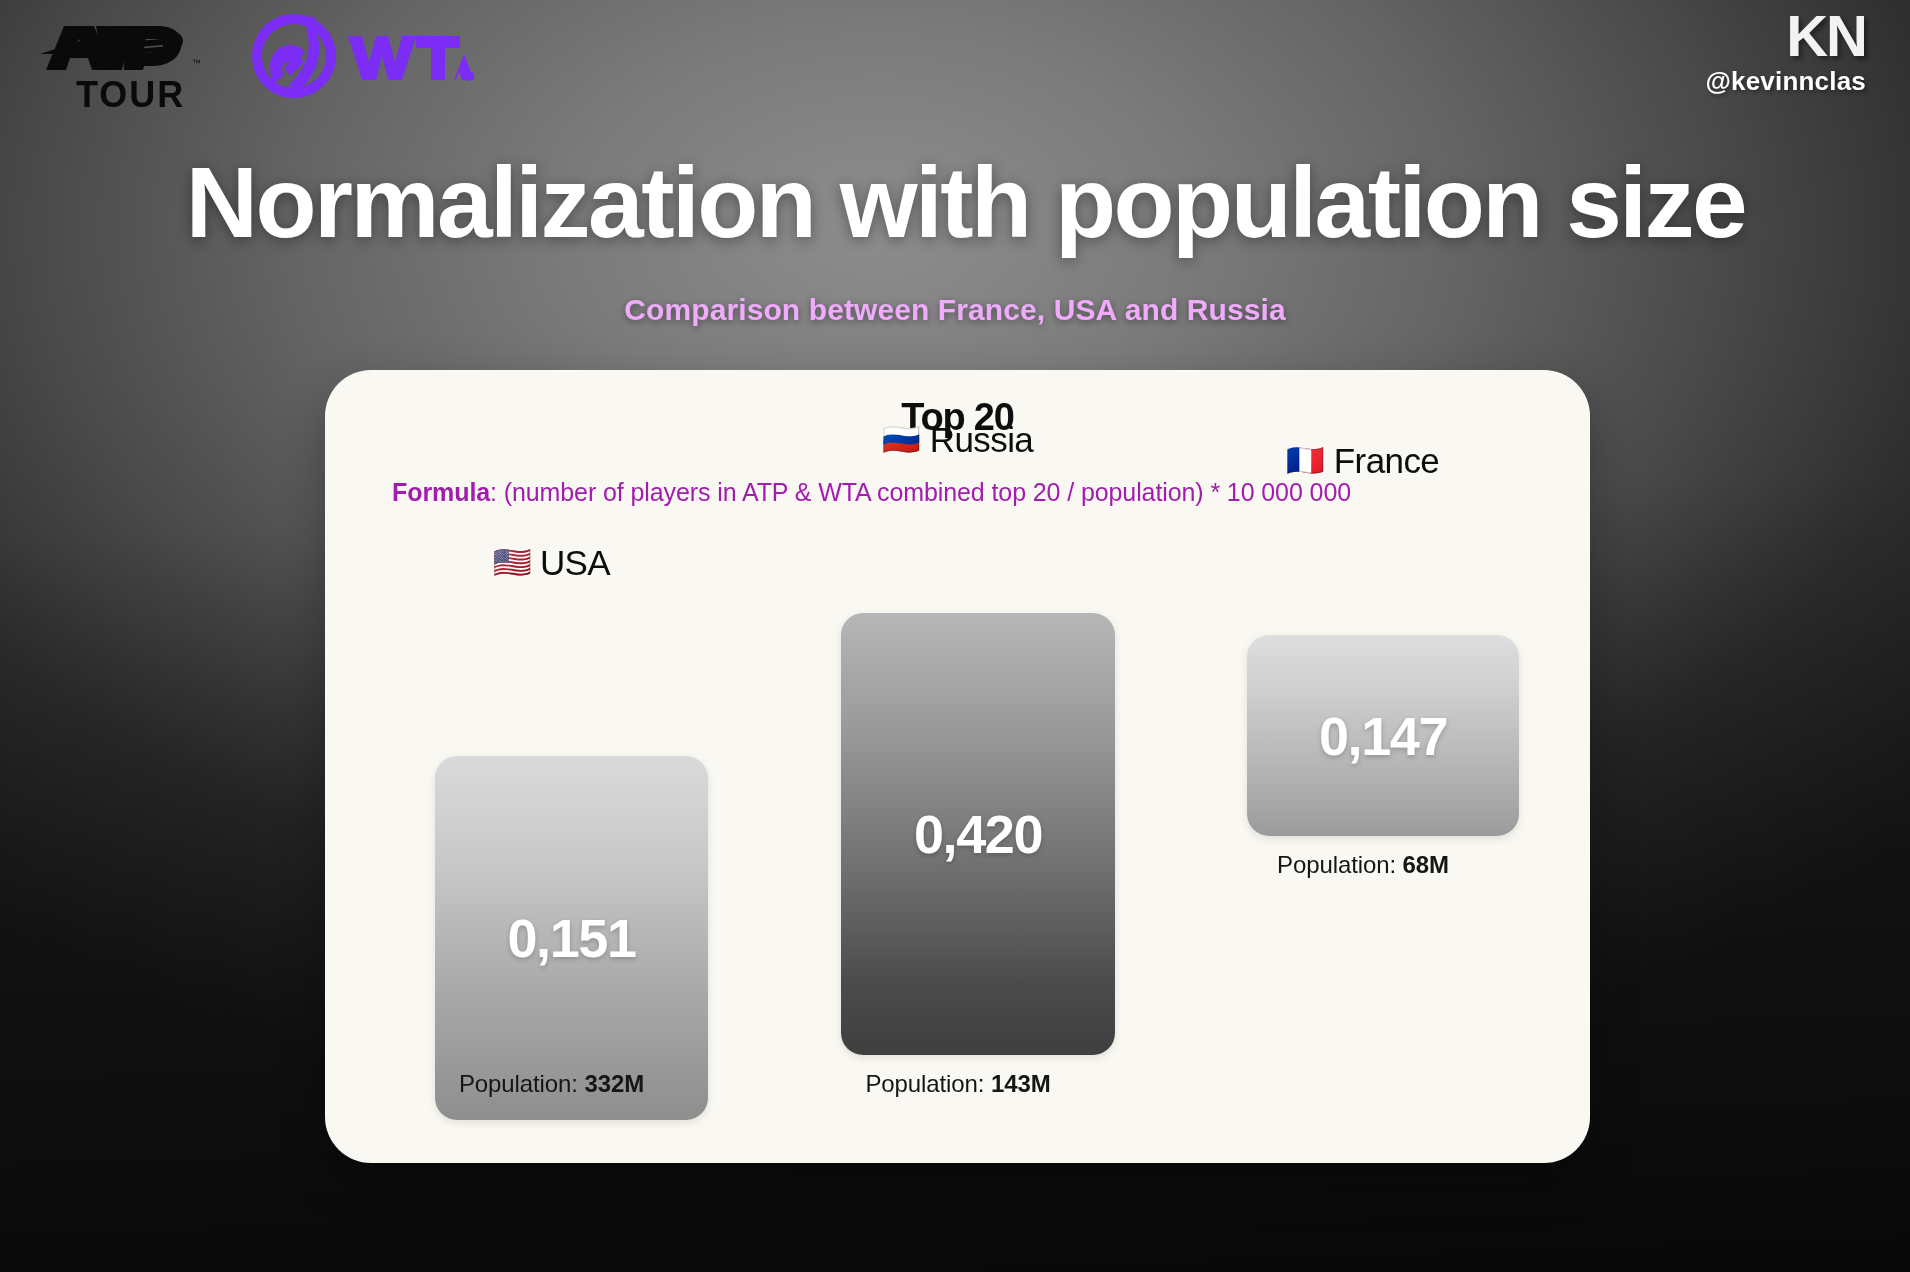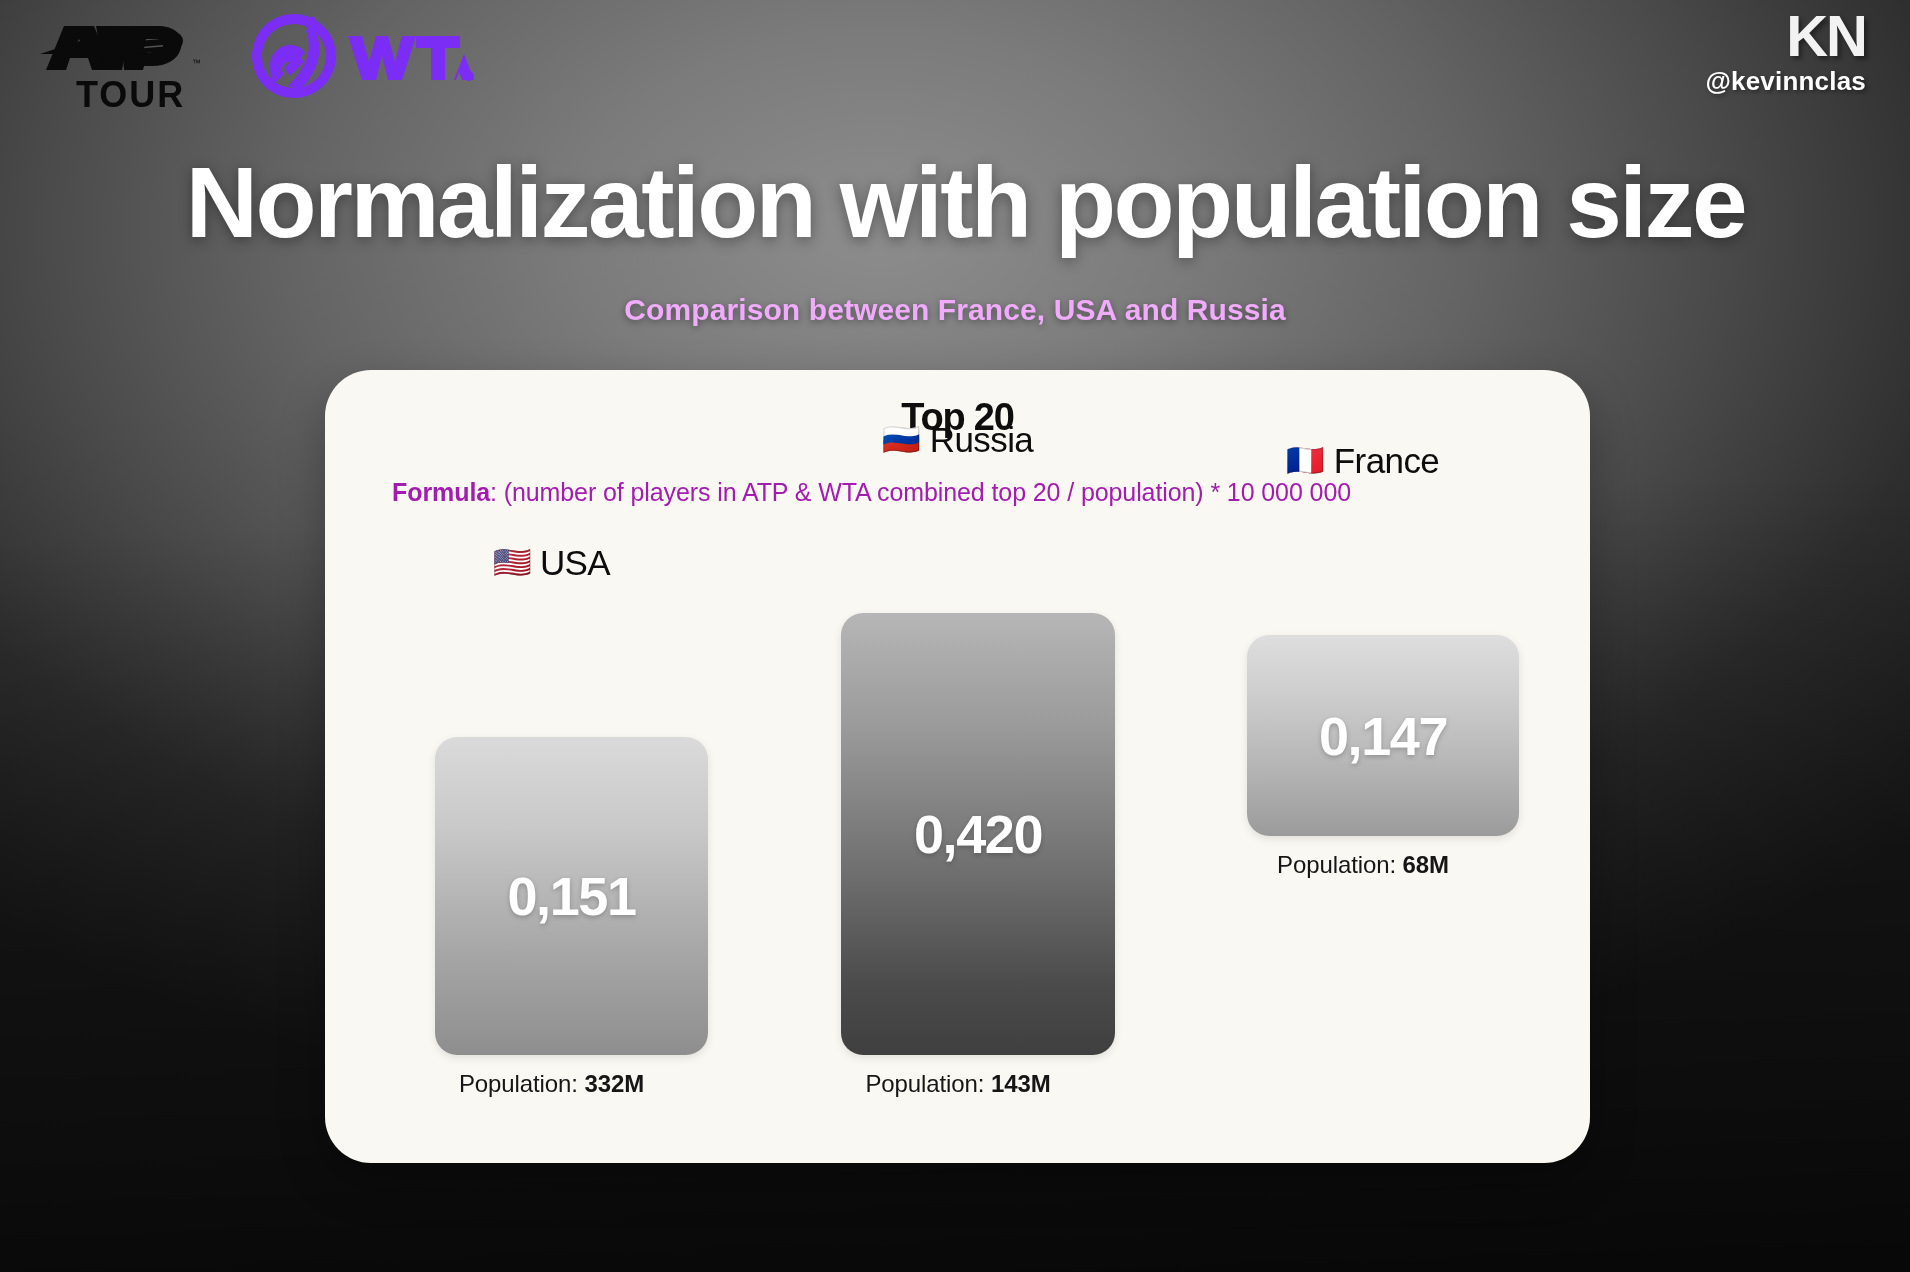--- a/index.html
+++ b/index.html
@@ -184,21 +184,21 @@
   <div id="card-formula">
     <span class="formula-key">Formula</span><span>: (number of players in ATP &amp; WTA combined top 20 / population) * 10 000 000</span>
   </div>
 
   <div id="chart-area">
 
     <div class="bar-group" style="left:90px; width:273px; height:793px;">
       <div class="country-label" style="top:173px;">
         <span class="flag">🇺🇸</span><span>USA</span>
       </div>
-      <div class="bar" style="top:367px; height:318px;
+      <div class="bar" style="top:386px; height:364px;
                   background:linear-gradient(180deg,#dadada 0%,#c9c9c9 28%,#a6a6a6 68%,#8e8e8e 100%);">
         <span class="bar-value">0,151</span>
       </div>
       <div class="pop-label" style="top:700px;">
         <span>Population:</span>
         <span class="pop-value">332M</span>
       </div>
     </div>
 
     <div class="bar-group" style="left:496px; width:274px; height:793px;">

